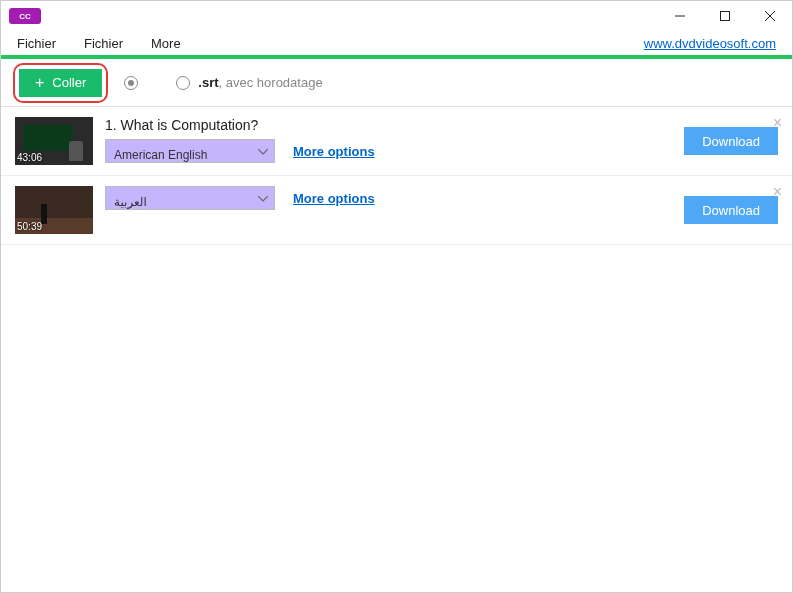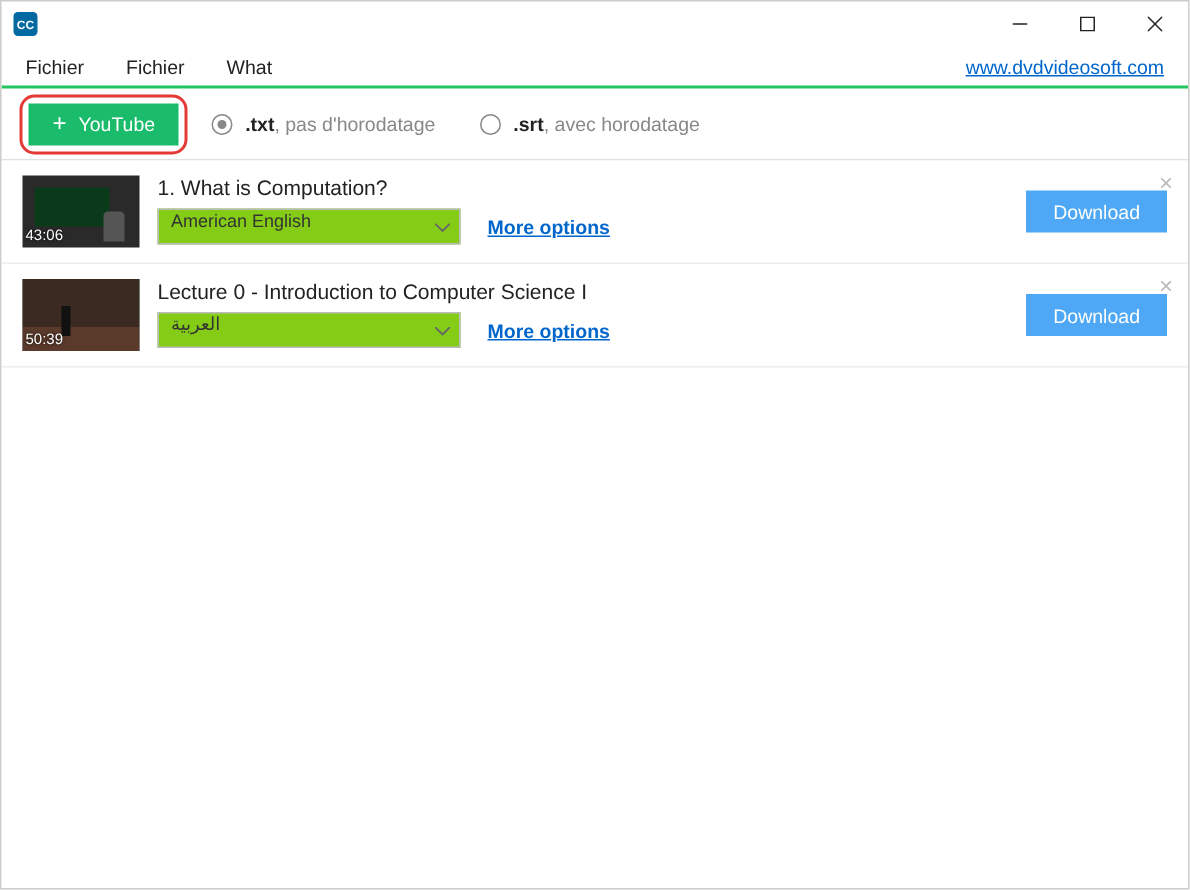--- a/index.html
+++ b/index.html
@@ -15,22 +15,22 @@
     flex-direction: column;
   }
   
   .titlebar {
     display: flex;
     align-items: center;
     height: 30px;
     padding: 0 0 0 8px;
   }
   .app-icon {
-    width: 16px; height: 16px;
-    background: #0369a1;
+    width: 32px; height: 16px;
+    background: #a21caf;
     border-radius: 3px;
     display: flex; align-items: center; justify-content: center;
     color: #fff;
     font-size: 8px;
     font-weight: bold;
     margin-right: 8px;
   }
   .title-text { flex: 0 0 auto; font-size: 12px; color: #333; }
   .titlebar-spacer { flex: 1; }
   .win-controls { display: flex; }
@@ -39,21 +39,21 @@
     display: flex; align-items: center; justify-content: center;
     cursor: default;
   }
   .win-btn svg { width: 10px; height: 10px; }
   
   .menubar {
     display: flex;
     align-items: center;
     height: 28px;
     padding: 0 16px;
-    border-bottom: 2px solid #22c55e;
+    border-bottom: 4px solid #22c55e;
   }
   .menu-item {
     margin-right: 28px;
     font-size: 13px;
     color: #222;
     cursor: default;
   }
   .menubar-spacer { flex: 1; }
   .site-link {
     color: #0066cc;
@@ -156,26 +156,26 @@
     font-size: 14px;
     color: #222;
     margin-bottom: 6px;
   }
   .item-controls {
     display: flex;
     align-items: center;
     gap: 18px;
   }
   .lang-select {
-    width: 202px;
+    width: 170px;
     height: 24px;
     border: 1px solid #bbb;
-    background: #84cc16;
-    display: flex;
-    align-items: flex-start;
+    background: #c4b5fd;
+    display: flex;
+    align-items: flex-end;
     padding: 0 8px;
     font-size: 12px;
     color: #333;
     cursor: pointer;
     position: relative;
   }
   .lang-select .chev {
     position: absolute;
     right: 6px;
     top: 50%;
@@ -237,38 +237,35 @@
           <line x1="0" y1="0" x2="10" y2="10" stroke="#222" stroke-width="1"></line>
           <line x1="10" y1="0" x2="0" y2="10" stroke="#222" stroke-width="1"></line>
         </svg>
     </div>
   </div>
 </div>
 
 <div class="menubar">
   <div class="menu-item">Fichier</div>
   <div class="menu-item">Fichier</div>
-  <div class="menu-item">What</div>
+  <div class="menu-item">More</div>
   <div class="menubar-spacer"></div>
   <a class="site-link">www.dvdvideosoft.com</a>
 </div>
 
 <div class="toolbar">
   <div class="highlight-box">
     <button class="paste-btn">
       <span class="plus">+</span>
-      <span>YouTube</span>
+      <span>Coller</span>
     </button>
   </div>
   <div class="radio-group">
     <div class="radio">
       <div class="radio-circle selected"></div>
-      <div class="radio-label">
-        <span class="fmt">.txt</span><span class="desc">, pas d'horodatage</span>
-      </div>
     </div>
     <div class="radio">
       <div class="radio-circle"></div>
       <div class="radio-label">
         <span class="fmt">.srt</span><span class="desc">, avec horodatage</span>
       </div>
     </div>
   </div>
 </div>
 
@@ -303,21 +300,20 @@
   <div class="item">
     <div class="thumb">
       <div class="stage">
           <div class="scene2-wall"></div>
           <div class="scene2-floor"></div>
           <div class="scene2-person"></div>
         </div>
       <div class="duration">50:39</div>
     </div>
     <div class="item-body">
-      <div class="item-title">Lecture 0 - Introduction to Computer Science I</div>
       <div class="item-controls">
         <div class="lang-select">
           <span>العربية</span>
           <span class="chev">
             <svg width="10" height="6" viewBox="0 0 10 6">
                 <path d="M0 0 L5 5 L10 0" fill="none" stroke="#666" stroke-width="1.2"></path>
               </svg>
           </span>
         </div>
         <a class="more-link">More options</a>

